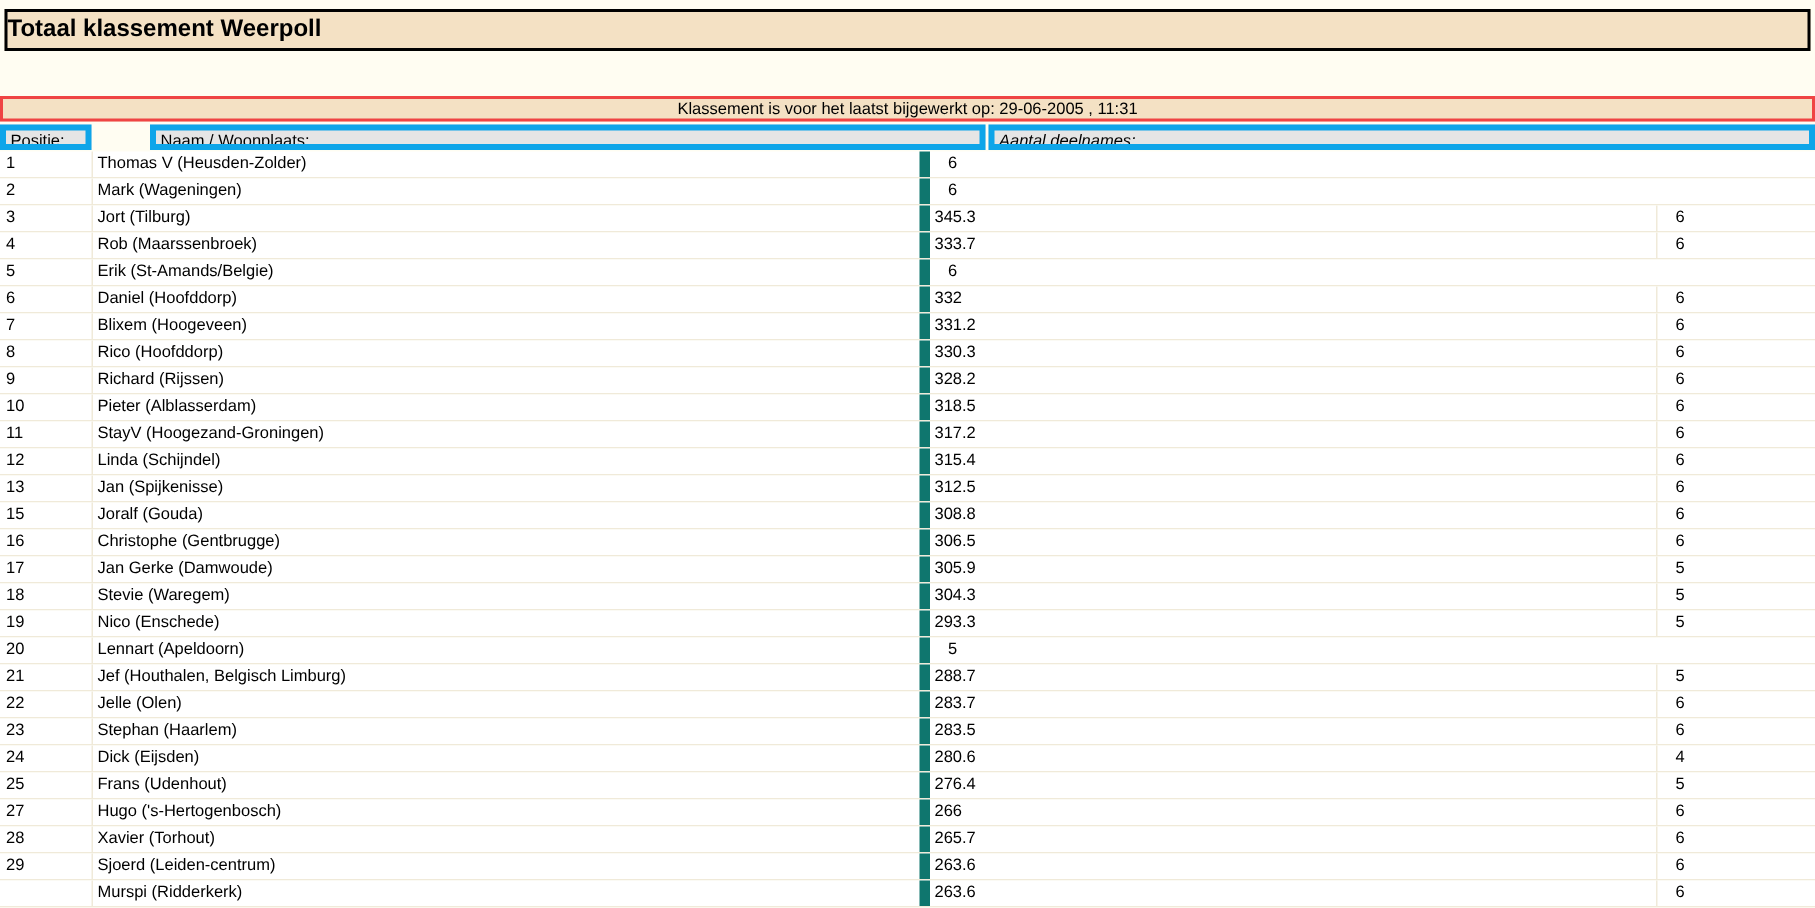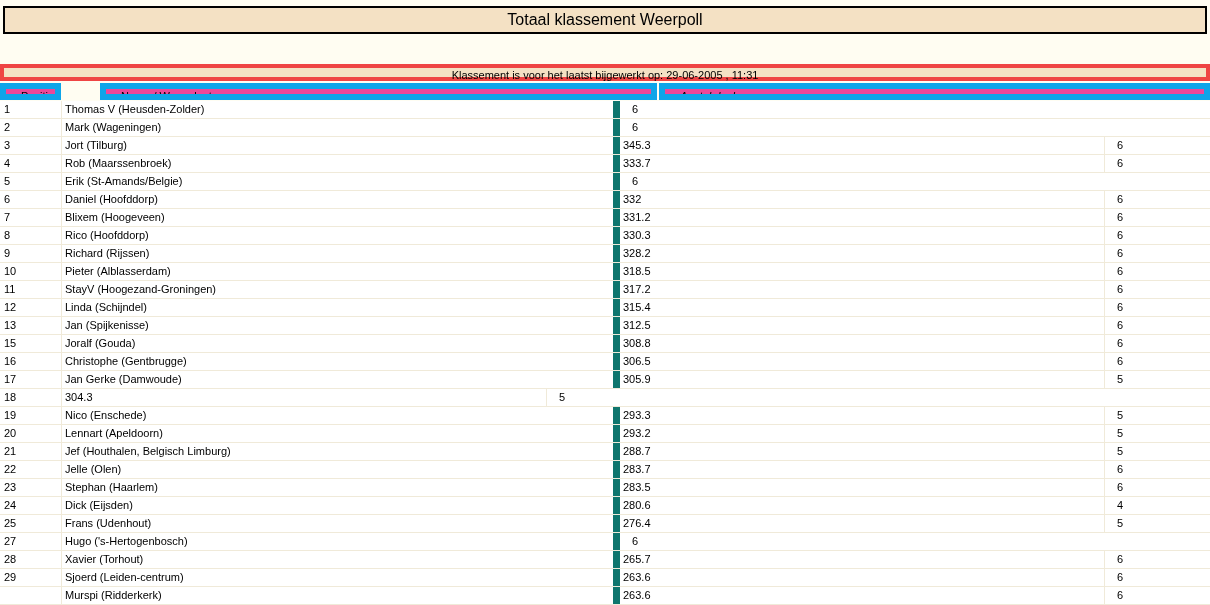--- a/index.html
+++ b/index.html
@@ -15,50 +15,50 @@
     font-size: 11px;
     color: #000;
   }
   
   .title-bar {
     box-sizing: border-box;
     margin: 6px 3px 0 3px;
     height: 28px;
     background: #F4E1C4;
     border: 2px solid #000;
-    text-align: center;
+    text-align: left;
     line-height: 24px;
     font-size: 16px;
-    font-weight: normal;
+    font-weight: bold;
   }
   
   .update-bar {
     box-sizing: border-box;
     margin-top: 30px;
     width: 1210px;
     height: 17px;
     background: #F4E1C4;
-    border: 4px solid #ef4444;
+    border: 2px solid #ef4444;
     text-align: center;
     line-height: 15px;
   }
   
   .header-row {
     margin-top: 2px;
     display: flex;
     gap: 2px;
     height: 17px;
   }
   .hcell {
     box-sizing: border-box;
-    background: #ec4899;
-    border: 6px solid #0ea5e9;
+    background: #e5e5e5;
+    border: 4px solid #0ea5e9;
     height: 17px;
     line-height: 14px;
-    padding-left: 15px;
+    padding-left: 3px;
     text-decoration: underline;
     overflow: hidden;
     white-space: nowrap;
   }
   .hcell.col-positie   { width: 61px; }
   .hcell.col-naam      { width: 557px; margin-left: 37px; }
   .hcell.col-score     { width: 483px; }
   .hcell.col-deelnames { flex: 1; font-style: italic; }
   
   .table-body {
@@ -184,33 +184,33 @@
       <div class="tcell col-deelnames">6</div>
     </div>
     <div class="trow">
       <div class="tcell col-positie">17</div>
       <div class="tcell col-naam">Jan Gerke (Damwoude)</div>
       <div class="tcell col-score">305.9</div>
       <div class="tcell col-deelnames">5</div>
     </div>
     <div class="trow">
       <div class="tcell col-positie">18</div>
+      <div class="tcell col-naam">Stevie (Waregem)</div>
       <div class="tcell col-score">304.3</div>
       <div class="tcell col-deelnames">5</div>
     </div>
     <div class="trow">
       <div class="tcell col-positie">19</div>
       <div class="tcell col-naam">Nico (Enschede)</div>
       <div class="tcell col-score">293.3</div>
       <div class="tcell col-deelnames">5</div>
     </div>
     <div class="trow">
       <div class="tcell col-positie">20</div>
       <div class="tcell col-naam">Lennart (Apeldoorn)</div>
-      <div class="tcell col-score">293.2</div>
       <div class="tcell col-deelnames">5</div>
     </div>
     <div class="trow">
       <div class="tcell col-positie">21</div>
       <div class="tcell col-naam">Jef (Houthalen, Belgisch Limburg)</div>
       <div class="tcell col-score">288.7</div>
       <div class="tcell col-deelnames">5</div>
     </div>
     <div class="trow">
       <div class="tcell col-positie">22</div>
@@ -232,20 +232,21 @@
     </div>
     <div class="trow">
       <div class="tcell col-positie">25</div>
       <div class="tcell col-naam">Frans (Udenhout)</div>
       <div class="tcell col-score">276.4</div>
       <div class="tcell col-deelnames">5</div>
     </div>
     <div class="trow">
       <div class="tcell col-positie">27</div>
       <div class="tcell col-naam">Hugo ('s-Hertogenbosch)</div>
+      <div class="tcell col-score">266</div>
       <div class="tcell col-deelnames">6</div>
     </div>
     <div class="trow">
       <div class="tcell col-positie">28</div>
       <div class="tcell col-naam">Xavier (Torhout)</div>
       <div class="tcell col-score">265.7</div>
       <div class="tcell col-deelnames">6</div>
     </div>
     <div class="trow">
       <div class="tcell col-positie">29</div>

